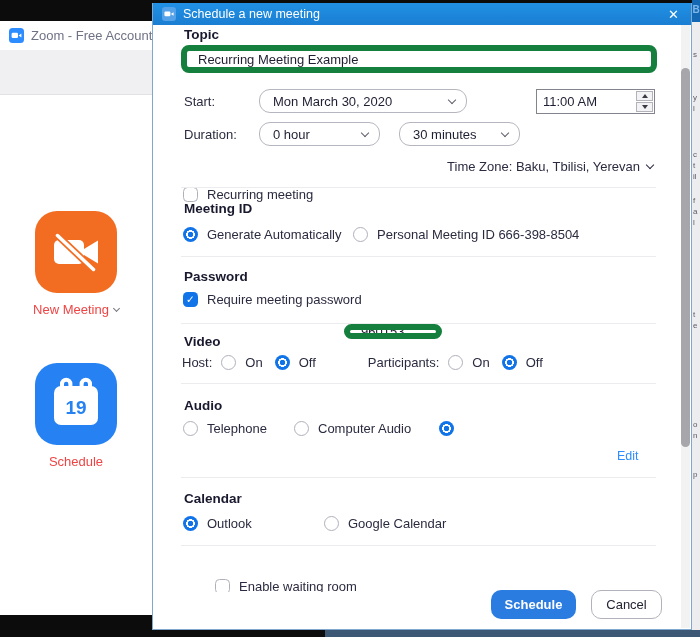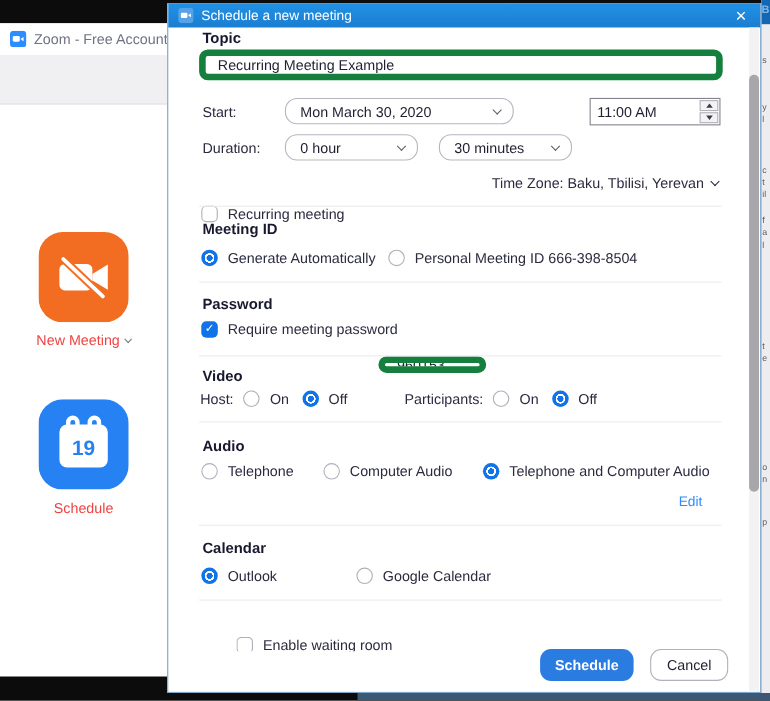--- a/index.html
+++ b/index.html
@@ -226,21 +226,20 @@
   <div class="row opt" style="left:30px; top:418px;">
     <span class="rad"></span>
     <span class="lbl">Telephone</span>
   </div>
   <div class="row opt" style="left:141px; top:418px;">
     <span class="rad"></span>
     <span class="lbl">Computer Audio</span>
   </div>
   <div class="row opt" style="left:286px; top:418px;">
     <span class="rad sel"></span>
-    <span class="lbl">Telephone and Computer Audio</span>
   </div>
   <div class="row" style="left:464px; top:446px;">
     <span class="link">Edit</span>
   </div>
 
   <div class="hr" style="top:474px;"></div>
 
   <div class="h" style="left:31px; top:488px;">Calendar</div>
   <div class="row opt" style="left:30px; top:513px;">
     <span class="rad sel"></span>

